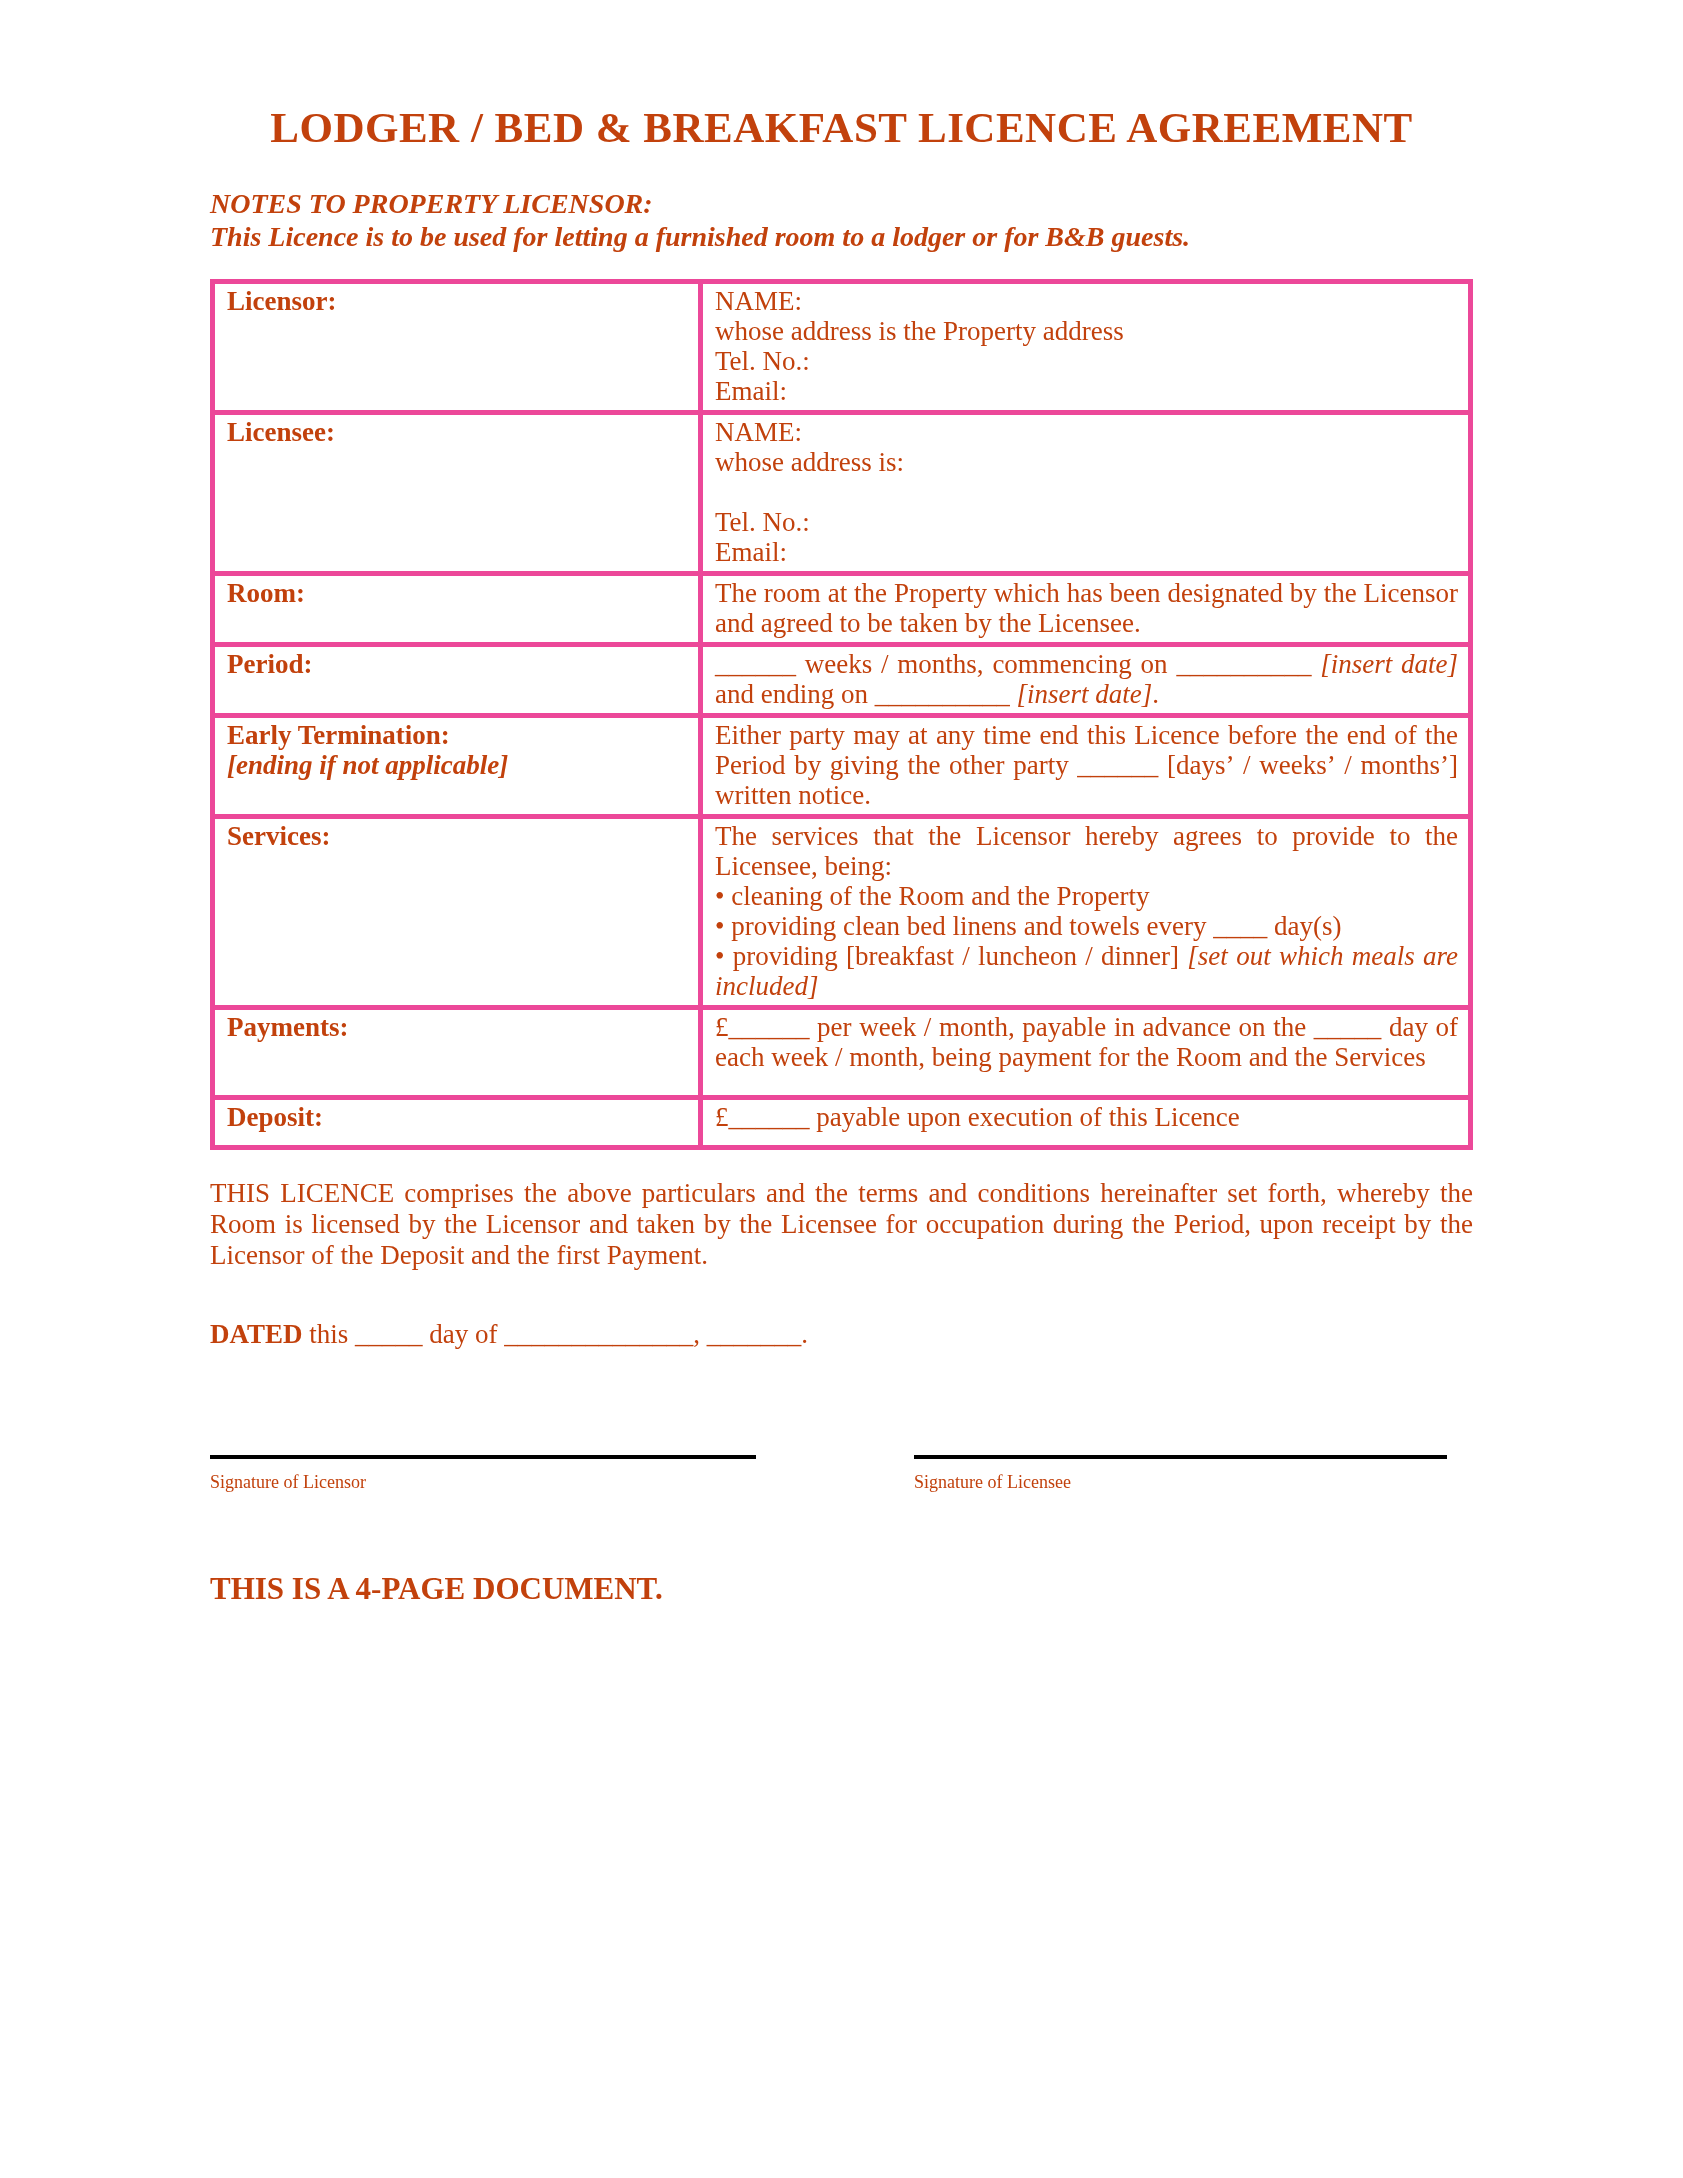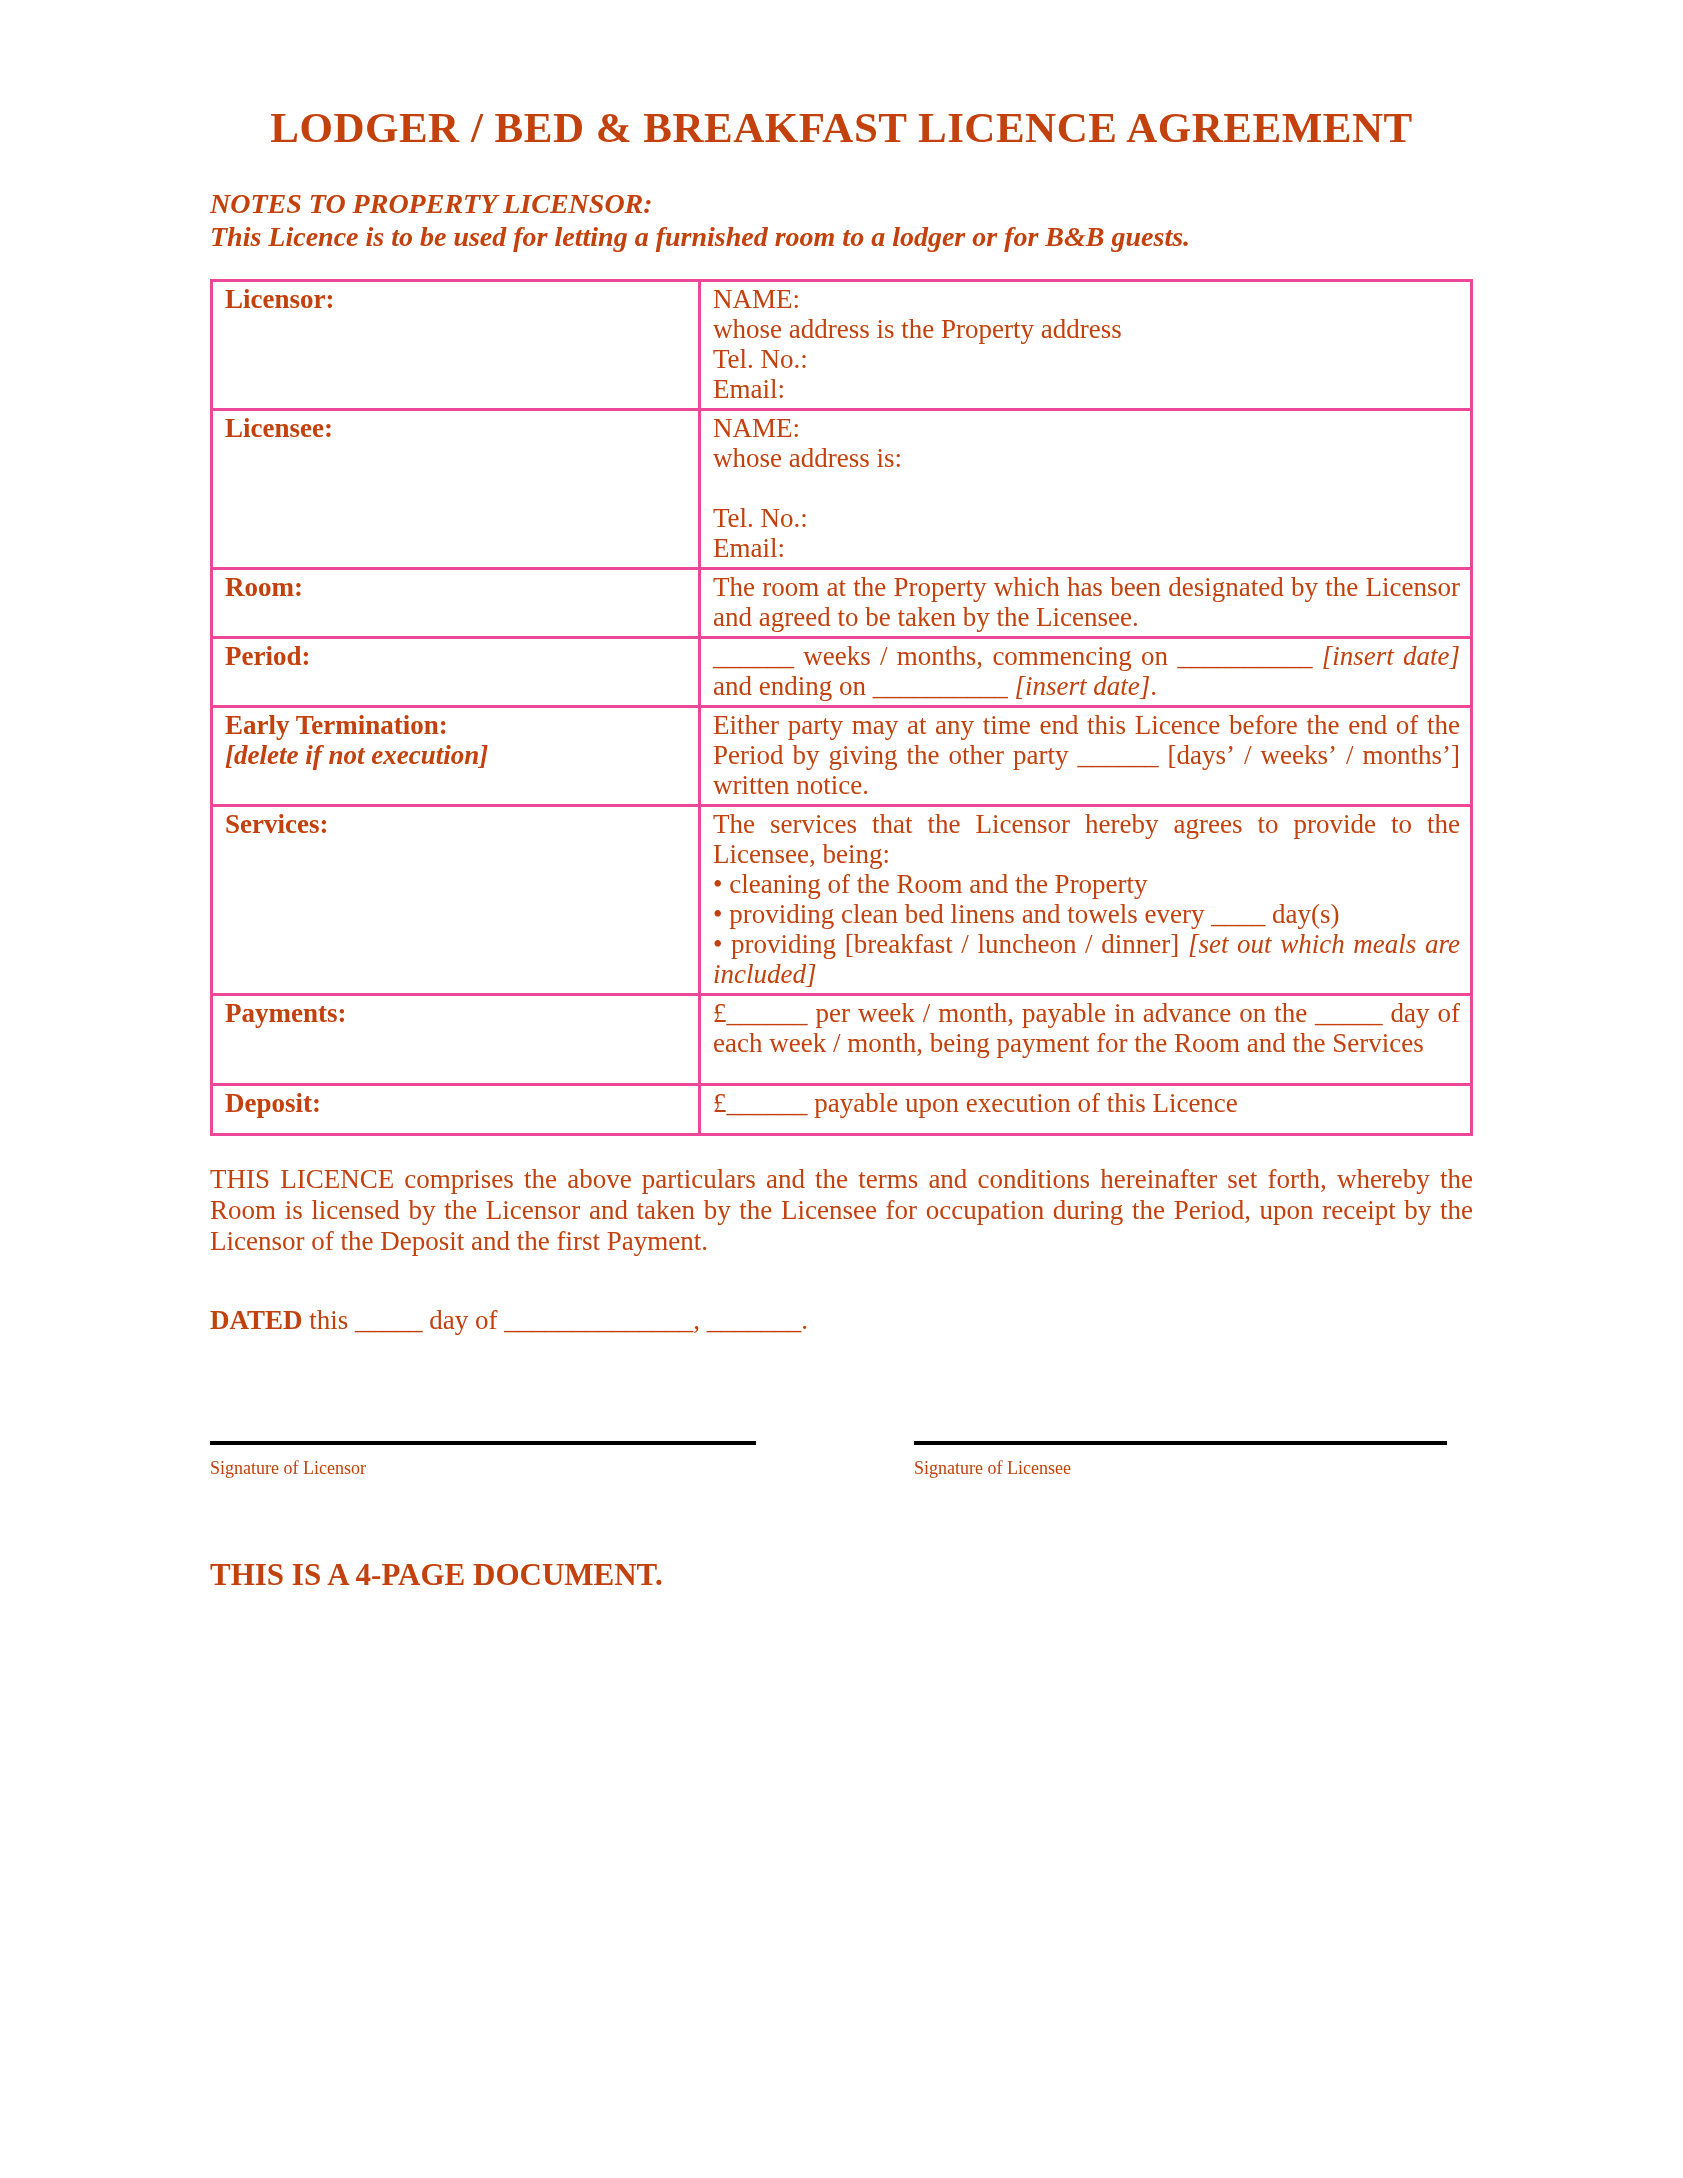--- a/index.html
+++ b/index.html
@@ -34,21 +34,21 @@
     font-size: 28px;
     line-height: 33px;
   }
   table.particulars {
     margin-top: 26px;
     width: 100%;
     border-collapse: collapse;
     table-layout: fixed;
   }
   table.particulars td {
-    border: 3px solid #ec4899;
+    border: 5px solid #ec4899;
     vertical-align: top;
     padding: 2px 10px 4px 12px;
     font-size: 27px;
     line-height: 30px;
   }
   td.label-cell { font-weight: bold; }
   .label-note { font-weight: bold; font-style: italic; }
   .value-cell .line { min-height: 30px; }
   .value-cell .spacer { height: 30px; }
   .value-cell p.just {
@@ -149,21 +149,21 @@
           <span>Period:</span>
         </td>
         <td class="value-cell">
           <p class="just"><span>______ weeks / months, commencing on __________ </span><i>[insert date]</i><span> and ending on __________ </span><i>[insert date]</i><span>.</span></p>
         </td>
       </tr>
 
       <tr style="height:90px">
         <td class="label-cell">
           <div>Early Termination:</div>
-          <div class="label-note">[delete if not execution]</div>
+          <div class="label-note">[ending if not applicable]</div>
         </td>
         <td class="value-cell">
           <p class="just">Either party may at any time end this Licence before the end of the Period by giving the other party ______ [days’&nbsp;/&nbsp;weeks’&nbsp;/&nbsp;months’] written notice.</p>
         </td>
       </tr>
 
 
       <tr style="height:179px">
         <td class="label-cell">
           <span>Services:</span>

